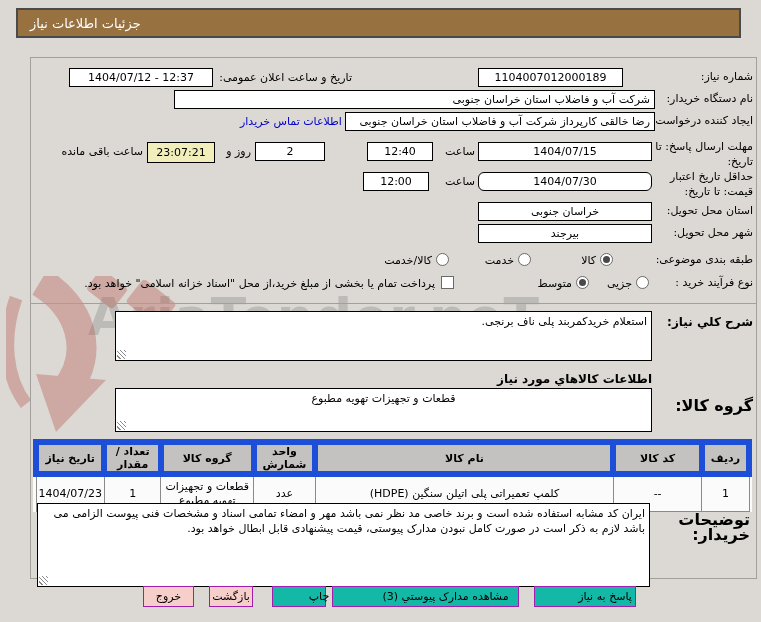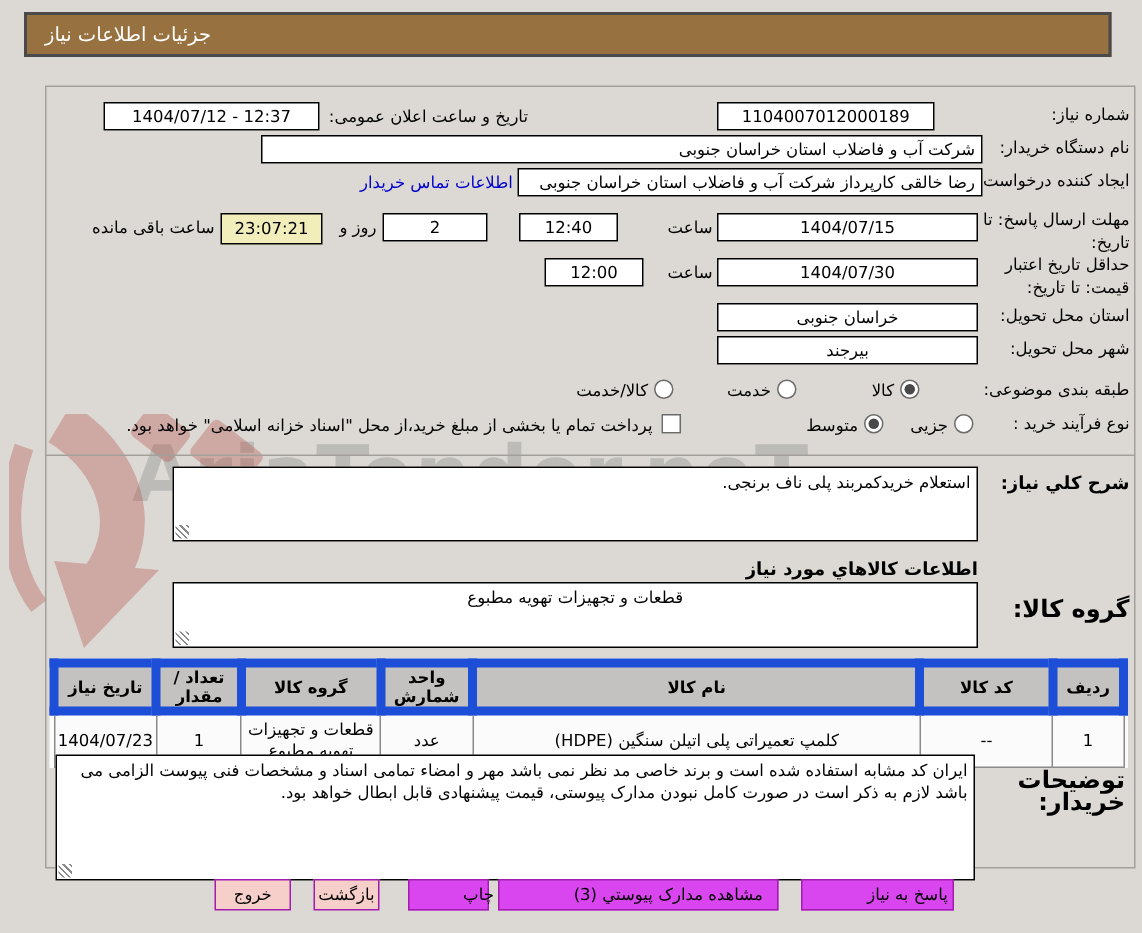--- a/index.html
+++ b/index.html
@@ -34,21 +34,21 @@
   .chk{position:absolute;width:11px;height:11px;border:1px solid #6a6a6a;background:#fff;}
   
   table.goods{position:absolute;left:33px;top:439px;width:719px;border-collapse:collapse;direction:rtl;
       background:#fbfbfb;}
   table.goods th{background:#c3c2c0;font-size:11px;font-weight:bold;border:6px solid #1d4ed8;height:22px;padding:0 6px;}
   table.goods td{font-size:11px;border:1px solid #8a8a8a;height:34px;text-align:center;padding:0 2px;line-height:14px;}
   
   .btn{position:absolute;top:586px;height:21px;border:1px solid #a21caf;font-size:11px;display:flex;
        align-items:center;justify-content:center;direction:rtl;box-sizing:border-box;cursor:pointer;}
   .btn.pink{background:#f6cfca;}
-  .btn.green{background:#d946ef;padding-left:40px;}
+  .btn.green{background:#14b8a6;padding-left:40px;}
   
   .wm-text{position:absolute;left:88px;top:287px;font-size:52px;font-weight:bold;color:#8f8f8f;
        opacity:.40;letter-spacing:1px;white-space:nowrap;pointer-events:none;}
   .wm-logo{position:absolute;left:6px;top:276px;opacity:.35;pointer-events:none;}
 </style>
 </head>
 <body>
 
 <div class="screen">
 
@@ -82,27 +82,27 @@
   <div class="lbl nw" style="left:212px;top:70px;width:140px;">تاریخ و ساعت اعلان عمومی:</div>
   <div class="fld center ltr" style="left:69px;top:68px;width:144px;height:19px;">1404/07/12 - 12:37</div>
 
   <div class="fld rtl" style="left:174px;top:90px;width:481px;height:19px;">شرکت آب و فاضلاب استان خراسان جنوبی</div>
 
   <div class="fld rtl" style="left:345px;top:112px;width:310px;height:19px;">رضا خالقی کارپرداز شرکت آب و فاضلاب استان خراسان جنوبی</div>
   <div class="link" style="left:240px;top:115px;">اطلاعات تماس خریدار</div>
 
   <div class="fld center ltr" style="left:478px;top:142px;width:174px;height:19px;">1404/07/15</div>
   <div class="lbl nw" style="left:437px;top:144px;width:38px;">ساعت</div>
-  <div class="fld center ltr" style="left:346px;top:142px;width:66px;height:19px;text-align:center;">12:40</div>
+  <div class="fld center ltr" style="left:367px;top:142px;width:66px;height:19px;text-align:center;">12:40</div>
   <div class="fld center ltr" style="left:255px;top:142px;width:70px;height:19px;">2</div>
   <div class="lbl nw" style="left:217px;top:144px;width:34px;">روز و</div>
   <div class="fld countdown ltr" style="left:147px;top:142px;width:68px;height:21px;">23:07:21</div>
   <div class="lbl nw" style="left:30px;top:144px;width:113px;">ساعت باقی مانده</div>
 
-  <div class="fld center ltr" style="left:478px;top:172px;width:174px;height:19px;">1404/07/30</div>
+  <div class="fld center ltr" style="left:478px;top:172px;width:174px;height:19px;border-radius:6px;">1404/07/30</div>
   <div class="lbl nw" style="left:437px;top:174px;width:38px;">ساعت</div>
   <div class="fld center ltr" style="left:363px;top:172px;width:66px;height:19px;">12:00</div>
 
   <div class="fld center" style="left:478px;top:202px;width:174px;height:19px;">خراسان جنوبی</div>
   <div class="fld center" style="left:478px;top:224px;width:174px;height:19px;">بیرجند</div>
 
   <span class="radio on" style="left:600px;top:253px;"></span>
   <div class="lbl nw" style="left:556px;top:253px;width:40px;">کالا</div>
   <span class="radio" style="left:518px;top:253px;"></span>
   <div class="lbl nw" style="left:474px;top:253px;width:40px;">خدمت</div>

